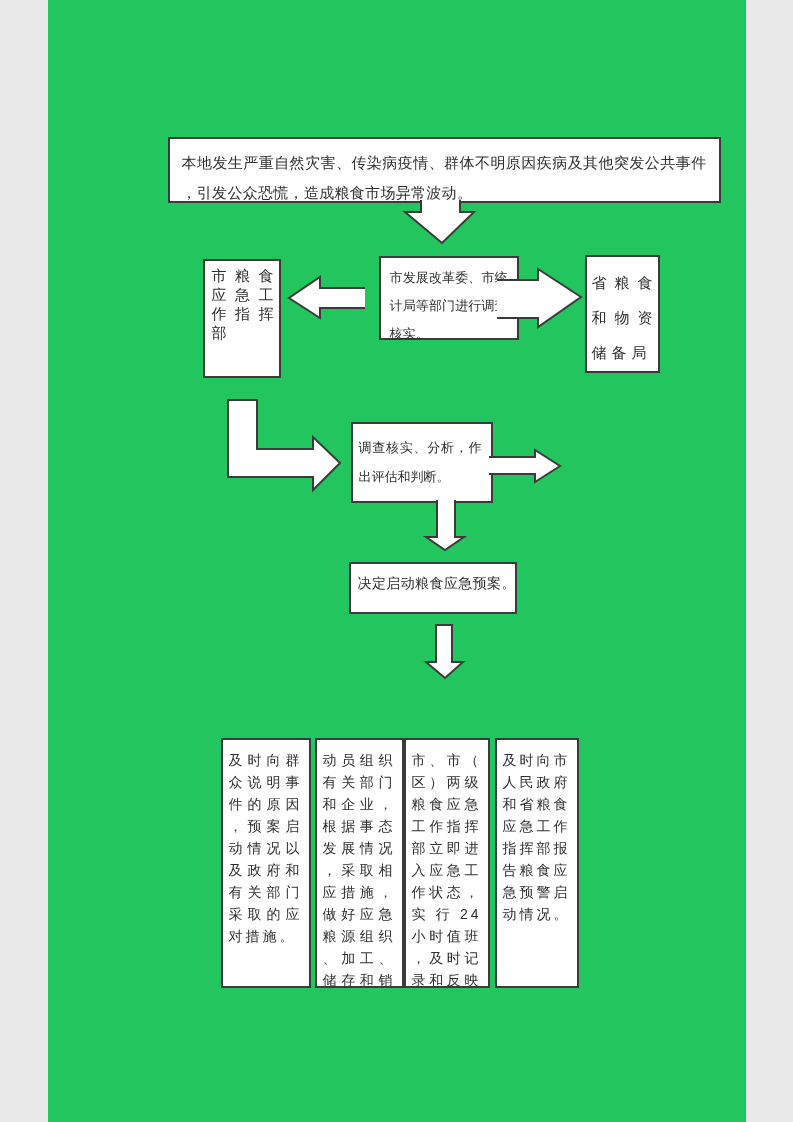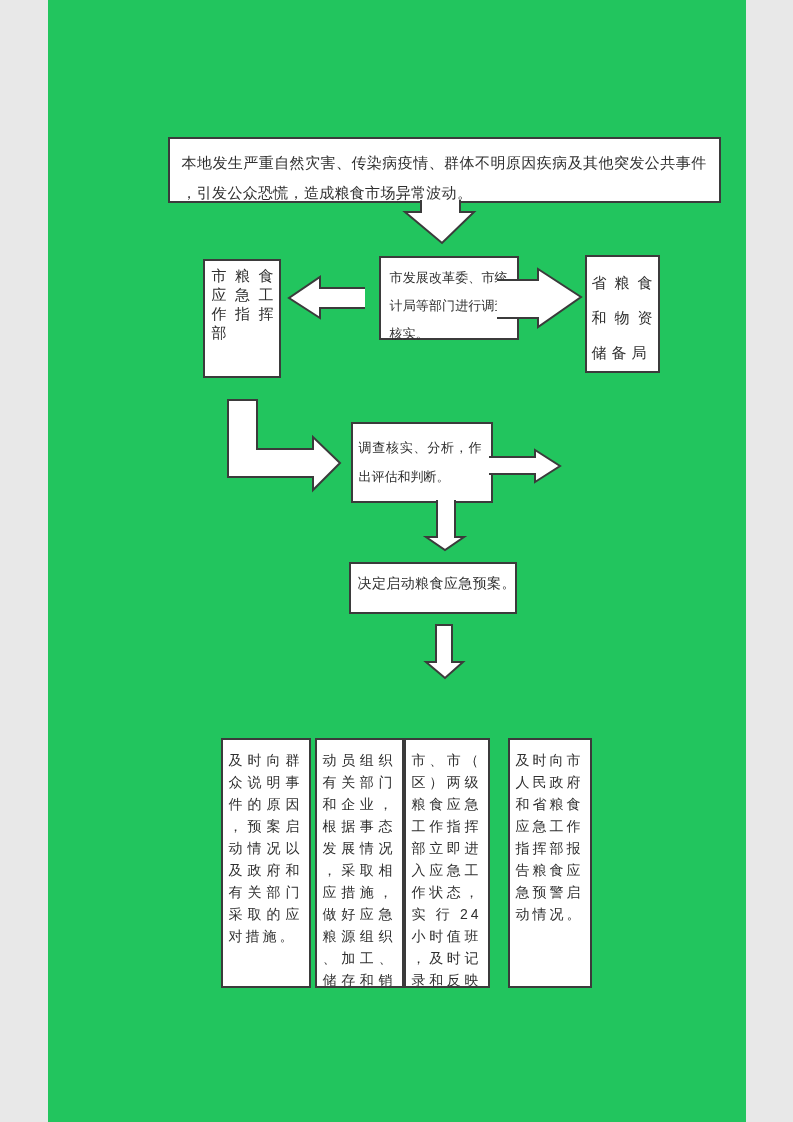--- a/index.html
+++ b/index.html
@@ -61,21 +61,21 @@
   .action-box{
     top:698px;height:250px;
     font-size:14px;line-height:22px;letter-spacing:3px;
     padding:9px 6px 0 6px;
     overflow:hidden;
     margin-top:40px;
   }
   .ab1{left:173px;width:90px;}
   .ab2{left:267px;width:89px;}
   .ab3{left:356px;width:86px;}
-  .ab4{left:460px;width:84px;}
+  .ab4{left:447px;width:84px;}
   .ab5{left:532px;width:87px;}
   .arrow-layer{
     position:absolute;left:0;top:0;width:793px;height:1122px;
     pointer-events:none;
   }
   .arrow-layer path{
     fill:#ffffff;
     stroke:#3b3b3b;
     stroke-width:2;
     stroke-linejoin:miter;

